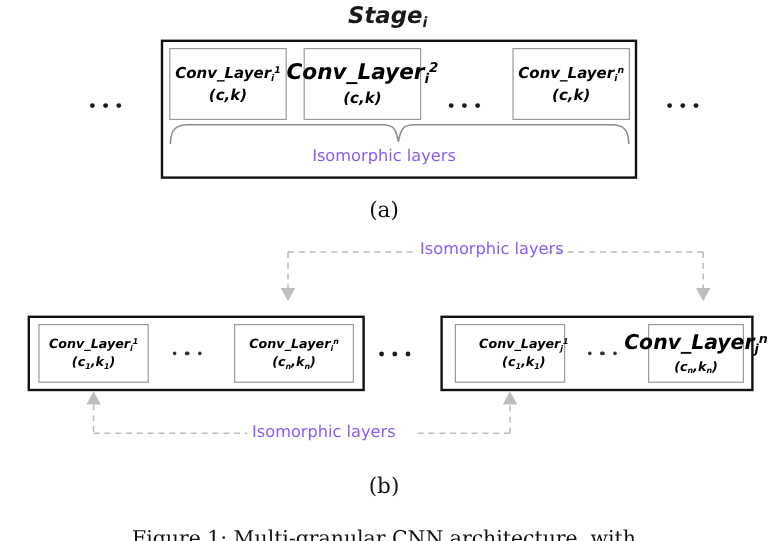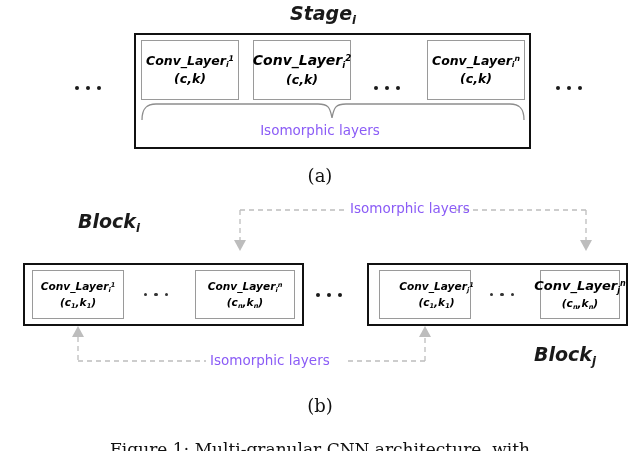--- a/index.html
+++ b/index.html
@@ -85,21 +85,21 @@
   <div class="abs outer-box" style="left:134px;top:33px;width:397px;height:116px;"></div>
 
   <div class="abs layer-box" style="left:141px;top:40px;width:98px;height:60px;">
     <div class="l1" style="font-size:12.5px;">
       <span>Conv_Layer</span><span class="sub">i</span><span class="sup">1</span>
     </div>
     <div class="l2" style="font-size:12.5px;">(c,k)</div>
   </div>
 
   <div class="abs layer-box" style="left:253px;top:40px;width:98px;height:60px;">
-    <div class="l1" style="font-size:14px;">
+    <div class="l1" style="font-size:18px;">
       <span>Conv_Layer</span><span class="sub">i</span><span class="sup">2</span>
     </div>
     <div class="l2" style="font-size:12.5px;">(c,k)</div>
   </div>
 
   <div class="abs dots" style="left:374px;top:86px;">
     <i></i>
       <i></i>
       <i></i>
   </div>
@@ -132,23 +132,20 @@
 
     <path d="M455,5 L586,5" fill="none" stroke="#bdbdbd" stroke-width="1.3" stroke-dasharray="5,4"></path>
 
     <path d="M586,5 L586,36" fill="none" stroke="#bdbdbd" stroke-width="1.3" stroke-dasharray="5,4"></path>
     <polygon points="586,46 580,35 592,35" fill="#bdbdbd"></polygon>
   </svg>
   <div class="abs grey-lbl" style="left:350px;top:200px;font-size:13.5px;">
     <span>Isomorphic layers</span>
   </div>
 
-  <div class="abs italic-lbl" style="left:78px;top:210px;font-size:19px;">
-    <span>Block</span><span class="sub">i</span>
-  </div>
 
   <div class="abs outer-box" style="left:23px;top:263px;width:281px;height:63px;"></div>
 
   <div class="abs layer-box" style="left:32px;top:270px;width:92px;height:49px;">
     <div class="l1" style="font-size:10.6px;">
       <span>Conv_Layer</span><span class="sub">i</span><span class="sup">1</span>
     </div>
     <div class="l2" style="font-size:10.6px;">
       <span>(c</span><span class="sub">1</span><span>,k</span><span class="sub">1</span><span>)</span>
     </div>
@@ -186,43 +183,40 @@
     </div>
   </div>
 
   <div class="abs dots small" style="left:490px;top:293px;">
     <i></i>
       <i></i>
       <i></i>
   </div>
 
   <div class="abs layer-box" style="left:540px;top:270px;width:80px;height:49px;">
-    <div class="l1" style="font-size:13px;">
+    <div class="l1" style="font-size:17px;">
       <span>Conv_Layer</span><span class="sub">j</span><span class="sup">n</span>
     </div>
     <div class="l2" style="font-size:10.6px;">
       <span>(c</span><span class="sub">n</span><span>,k</span><span class="sub">n</span><span>)</span>
     </div>
   </div>
 
   <svg class="abs" style="left:0px;top:318px;width:640px;height:50px;" viewBox="0 0 640 50">
     <polygon points="78,8 72,19 84,19" fill="#bdbdbd"></polygon>
     <path d="M78,19 L78,43" fill="none" stroke="#bdbdbd" stroke-width="1.3" stroke-dasharray="5,4"></path>
     <path d="M78,43 L206,43" fill="none" stroke="#bdbdbd" stroke-width="1.3" stroke-dasharray="5,4"></path>
     <path d="M348,43 L425,43" fill="none" stroke="#bdbdbd" stroke-width="1.3" stroke-dasharray="5,4"></path>
     <path d="M425,43 L425,19" fill="none" stroke="#bdbdbd" stroke-width="1.3" stroke-dasharray="5,4"></path>
     <polygon points="425,8 419,19 431,19" fill="#bdbdbd"></polygon>
   </svg>
   <div class="abs grey-lbl" style="left:210px;top:352px;font-size:13.5px;">
     <span>Isomorphic layers</span>
   </div>
 
-  <div class="abs italic-lbl" style="left:534px;top:343px;font-size:19px;">
-    <span>Block</span><span class="sub">j</span>
-  </div>
 
   <div class="abs panel-letter" style="left:0;top:395px;width:640px;text-align:center;font-size:18px;">
     <span>(b)</span>
   </div>
 
   <div class="abs fig-caption" style="left:0;top:439px;width:640px;text-align:center;">
     <span>Figure 1: Multi-granular CNN architecture, with</span>
   </div>
 
 </div>

